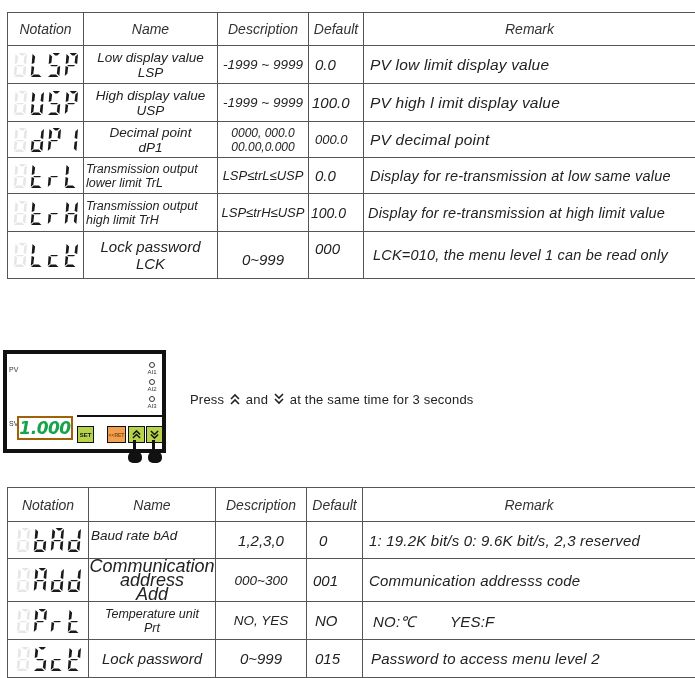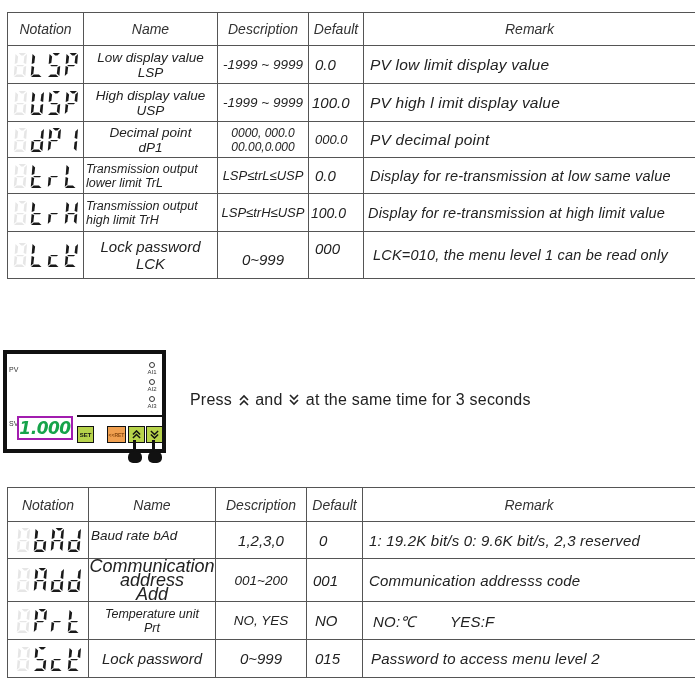--- a/index.html
+++ b/index.html
@@ -19,31 +19,31 @@
   .small { font-size:12px; line-height:14px; }
   
   .device { position:absolute; left:3px; top:350px; width:163px; height:103px; border:4px solid #111; background:#fff; box-sizing:border-box; }
   .pv-label { position:absolute; left:2px; top:12px; font-size:7px; color:#333; }
   .pv-box { position:absolute; left:13px; top:6px; width:120px; height:50px; border:2px solid #111; box-sizing:border-box; display:flex; align-items:center; justify-content:center; }
   .pv-val { font-family:"DejaVu Sans", sans-serif; font-style:italic; font-weight:bold; font-size:38px; color:#e8191c; letter-spacing:-2px; }
   .leds { position:absolute; left:136px; top:8px; width:18px; }
   .led { font-size:6px; color:#333; text-align:center; line-height:6px; margin-bottom:4px; }
   .led .dot { width:4px; height:4px; border:1px solid #333; border-radius:50%; margin:0 auto 1px; }
   .sv-label { position:absolute; left:2px; top:66px; font-size:7px; color:#333; }
-  .sv-box { position:absolute; left:10px; top:62px; width:56px; height:24px; border:2px solid #a21caf; box-sizing:border-box; display:flex; align-items:center; justify-content:center; }
+  .sv-box { position:absolute; left:10px; top:62px; width:56px; height:24px; border:2px solid #a16207; box-sizing:border-box; display:flex; align-items:center; justify-content:center; }
   .sv-val { font-family:"DejaVu Sans", sans-serif; font-style:italic; font-weight:bold; font-size:17px; color:#16a34a; letter-spacing:-0.5px; }
   .sep-line { position:absolute; left:70px; top:61px; width:86px; height:2px; background:#111; }
   .btn { position:absolute; top:72px; width:17px; height:17px; border:1.5px solid #111; box-sizing:border-box; font-size:6px; font-weight:bold; display:flex; align-items:center; justify-content:center; color:#111; }
   .btn-set { left:70px; background:#b7d34b; }
   .btn-ret { left:100px; width:19px; background:#f0a050; color:#8a4a10; font-size:5px; }
   .btn-up { left:121px; background:#b7d34b; font-size:10px; }
   .btn-dn { left:139px; background:#b7d34b; font-size:10px; }
   .finger { position:absolute; width:14px; height:12px; background:#111; border-radius:6px 6px 5px 5px; }
   .fstem { position:absolute; width:3px; height:10px; background:#111; }
-  .instr { position:absolute; left:190px; top:391px; font-size:16px; line-height:18px; color:#222; letter-spacing:0.2px; }
+  .instr { position:absolute; left:190px; top:391px; font-size:13px; line-height:18px; color:#222; letter-spacing:0.2px; }
 </style>
 </head>
 <body>
 
 <table class="param" id="t1">
   <colgroup>
       <col style="width:76px">
       <col style="width:134px">
       <col style="width:91px">
       <col style="width:55px">
@@ -445,21 +445,21 @@
               <path d="M1,25 L11.5,25 L8.9,22.4 L3.6,22.4Z" fill="#1a1a1a"></path>
               <path d="M1.6,14 L0.8,24 L3.4000000000000004,21.4 L4.2,15Z" fill="#1a1a1a"></path>
               <path d="M3.1,13 L11.1,13 L9.8,14.3 L4.4,14.3Z" fill="#1a1a1a"></path>
             </svg>
           </div>
         </td>
     <td class="name small" style="font-size:18px">
           <div>Communication address</div>
           <div>Add</div>
         </td>
-    <td class="desc">001~200</td>
+    <td class="desc">000~300</td>
     <td class="def">001</td>
     <td class="rem" style="font-size:15px">Communication addresss code</td>
   </tr>
   <tr style="height:38px">
     <td>
           <div class="seg">
             <svg width="16" height="28" viewBox="-1 -1 16 28">
               <path d="M5.6,1 L13,1 L10.4,3.6 L8.2,3.6Z" fill="#e6e6e6"></path>
               <path d="M14,2 L13.2,12 L10.6,11 L11.4,4.6Z" fill="#e6e6e6"></path>
               <path d="M13.2,14 L12.4,24 L9.8,21.4 L10.6,15Z" fill="#e6e6e6"></path>

